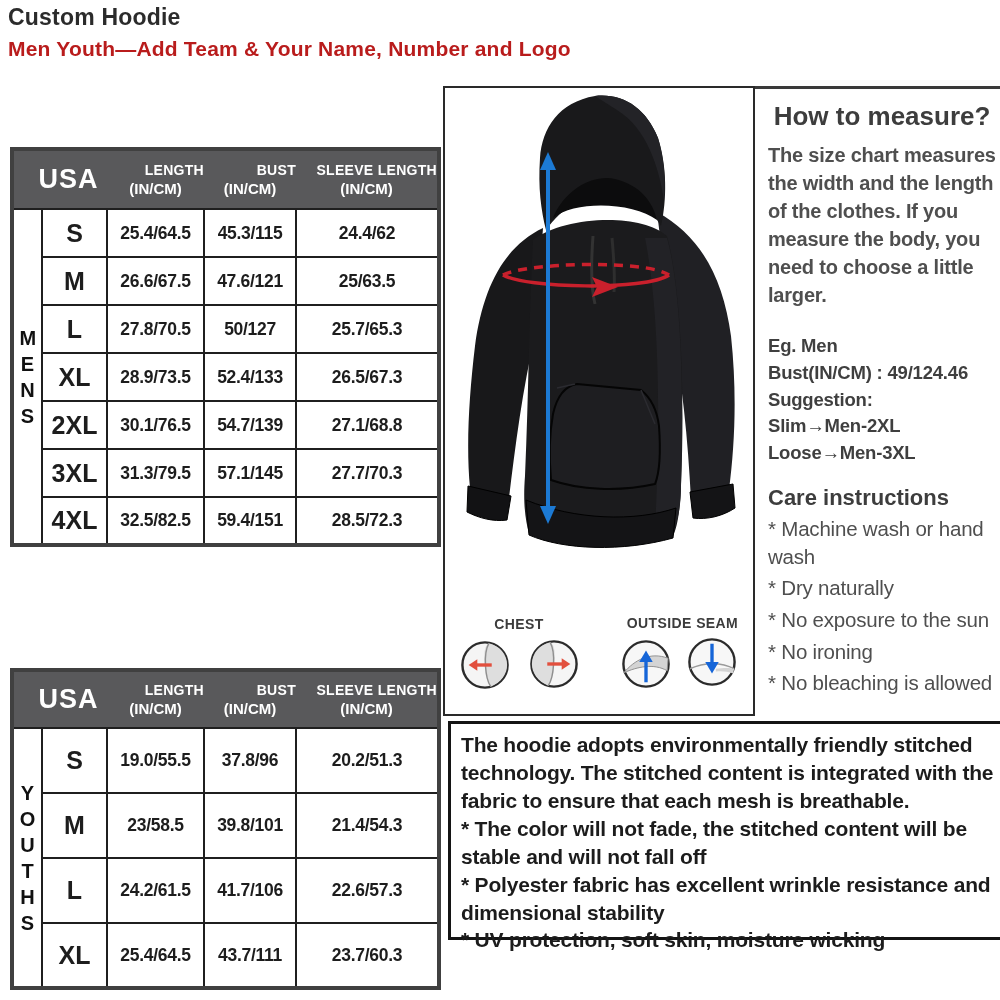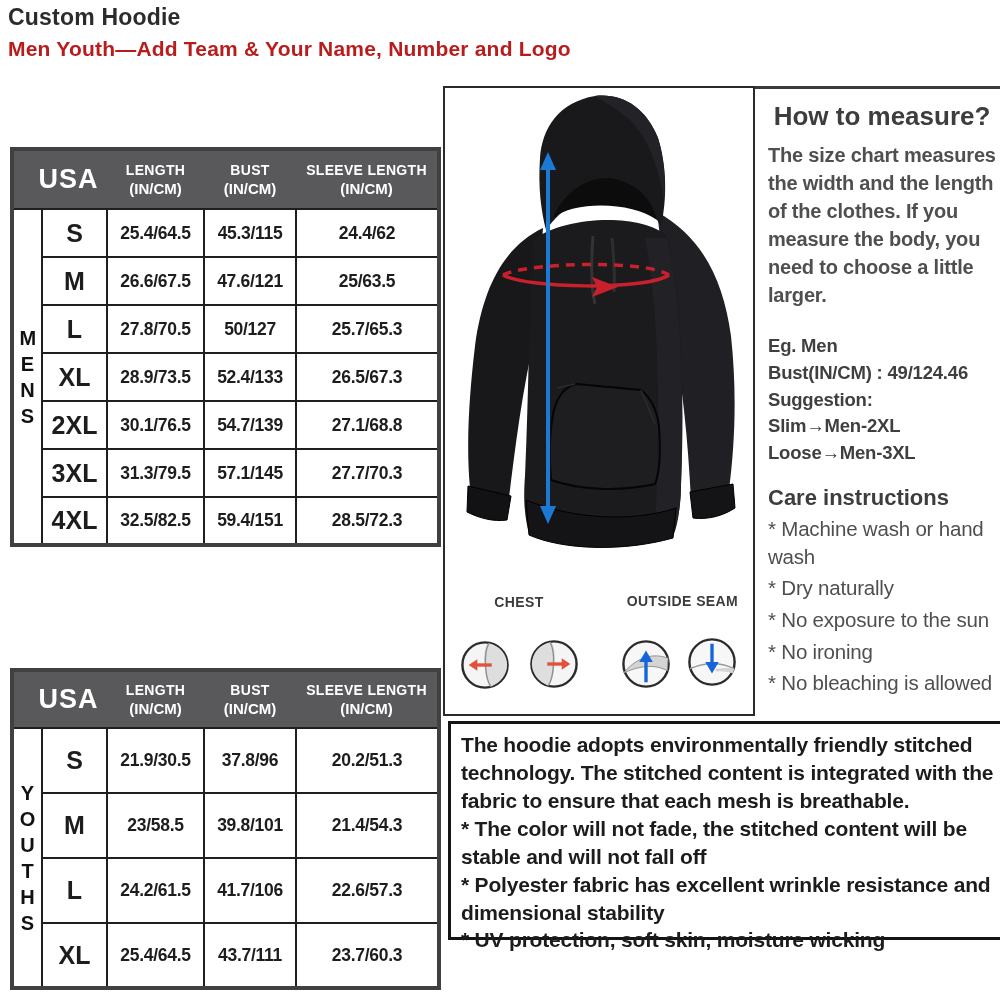--- a/index.html
+++ b/index.html
@@ -21,21 +21,21 @@
   .page-subtitle{position:absolute;left:8px;top:37px;font-size:21px;font-weight:bold;color:#b91c1c;letter-spacing:.2px;}
   
   table.size-table{
     position:absolute;border-collapse:collapse;table-layout:fixed;
     border:4px solid #404040;background:#84cc16;
   }
   table.size-table th{
     background:var(--hdr);color:#fff;border:0;font-weight:bold;vertical-align:middle;text-align:center;
   }
   table.size-table th.usa{font-size:27px;padding-left:16px;letter-spacing:1px;}
-  table.size-table th .col-label{display:block;font-size:14px;letter-spacing:.3px;}
+  table.size-table th .col-label{display:block;font-size:14px;letter-spacing:.3px;text-align:right;}
   table.size-table th .col-unit{display:block;font-size:15px;margin-top:2px;}
   table.size-table td{
     border:2px solid #1f1f1f;text-align:center;vertical-align:middle;background:#fff;
   }
   td.size-cell{font-size:25px;font-weight:bold;}
   td.val-cell{font-size:17.5px;font-weight:bold;letter-spacing:-.3px;}
   td.vlabel{border-left:0;}
   .vlabel-text{
     width:16px;margin:0 auto;word-break:break-all;text-align:center;
     font-size:20px;font-weight:bold;line-height:1.3;color:#111;
@@ -45,21 +45,21 @@
   #youths-table tr.data-row{height:65px;}
   #youths-table tr.head-row{height:58px;}
   
   .measure-panel{
     position:absolute;left:443px;top:86px;width:312px;height:630px;
     border:2px solid #2a2a2a;background:#fff;
   }
   .hoodie-svg{position:absolute;left:0;top:0;}
   .icon-label{
     position:absolute;font-size:14px;font-weight:bold;color:#3c3c3c;
-    letter-spacing:.4px;text-align:center;
+    letter-spacing:.4px;text-align:center;margin-top:22px;
   }
   .chest-label{left:24px;top:506px;width:100px;}
   .seam-label{left:170px;top:505px;width:135px;}
   .measure-icon{position:absolute;}
   
   .info-panel{
     position:absolute;left:755px;top:86px;width:245px;height:630px;
     border-top:3px solid #3a3a3a;background:#fff;padding:10px 4px 0 13px;
   }
   .htm-heading{font-size:26px;font-weight:bold;color:#3d3d3d;text-align:center;margin-top:2px;}
@@ -175,21 +175,21 @@
     <th>
       <span class="col-label">SLEEVE LENGTH</span>
       <span class="col-unit">(IN/CM)</span>
     </th>
   </tr>
   <tr class="data-row">
     <td class="vlabel" rowspan="4">
       <div class="vlabel-text">YOUTHS</div>
     </td>
     <td class="size-cell">S</td>
-    <td class="val-cell">21.9/30.5</td>
+    <td class="val-cell">19.0/55.5</td>
     <td class="val-cell">37.8/96</td>
     <td class="val-cell">20.2/51.3</td>
   </tr>
   <tr class="data-row">
     <td class="size-cell">M</td>
     <td class="val-cell">23/58.5</td>
     <td class="val-cell">39.8/101</td>
     <td class="val-cell">21.4/54.3</td>
   </tr>
   <tr class="data-row">

